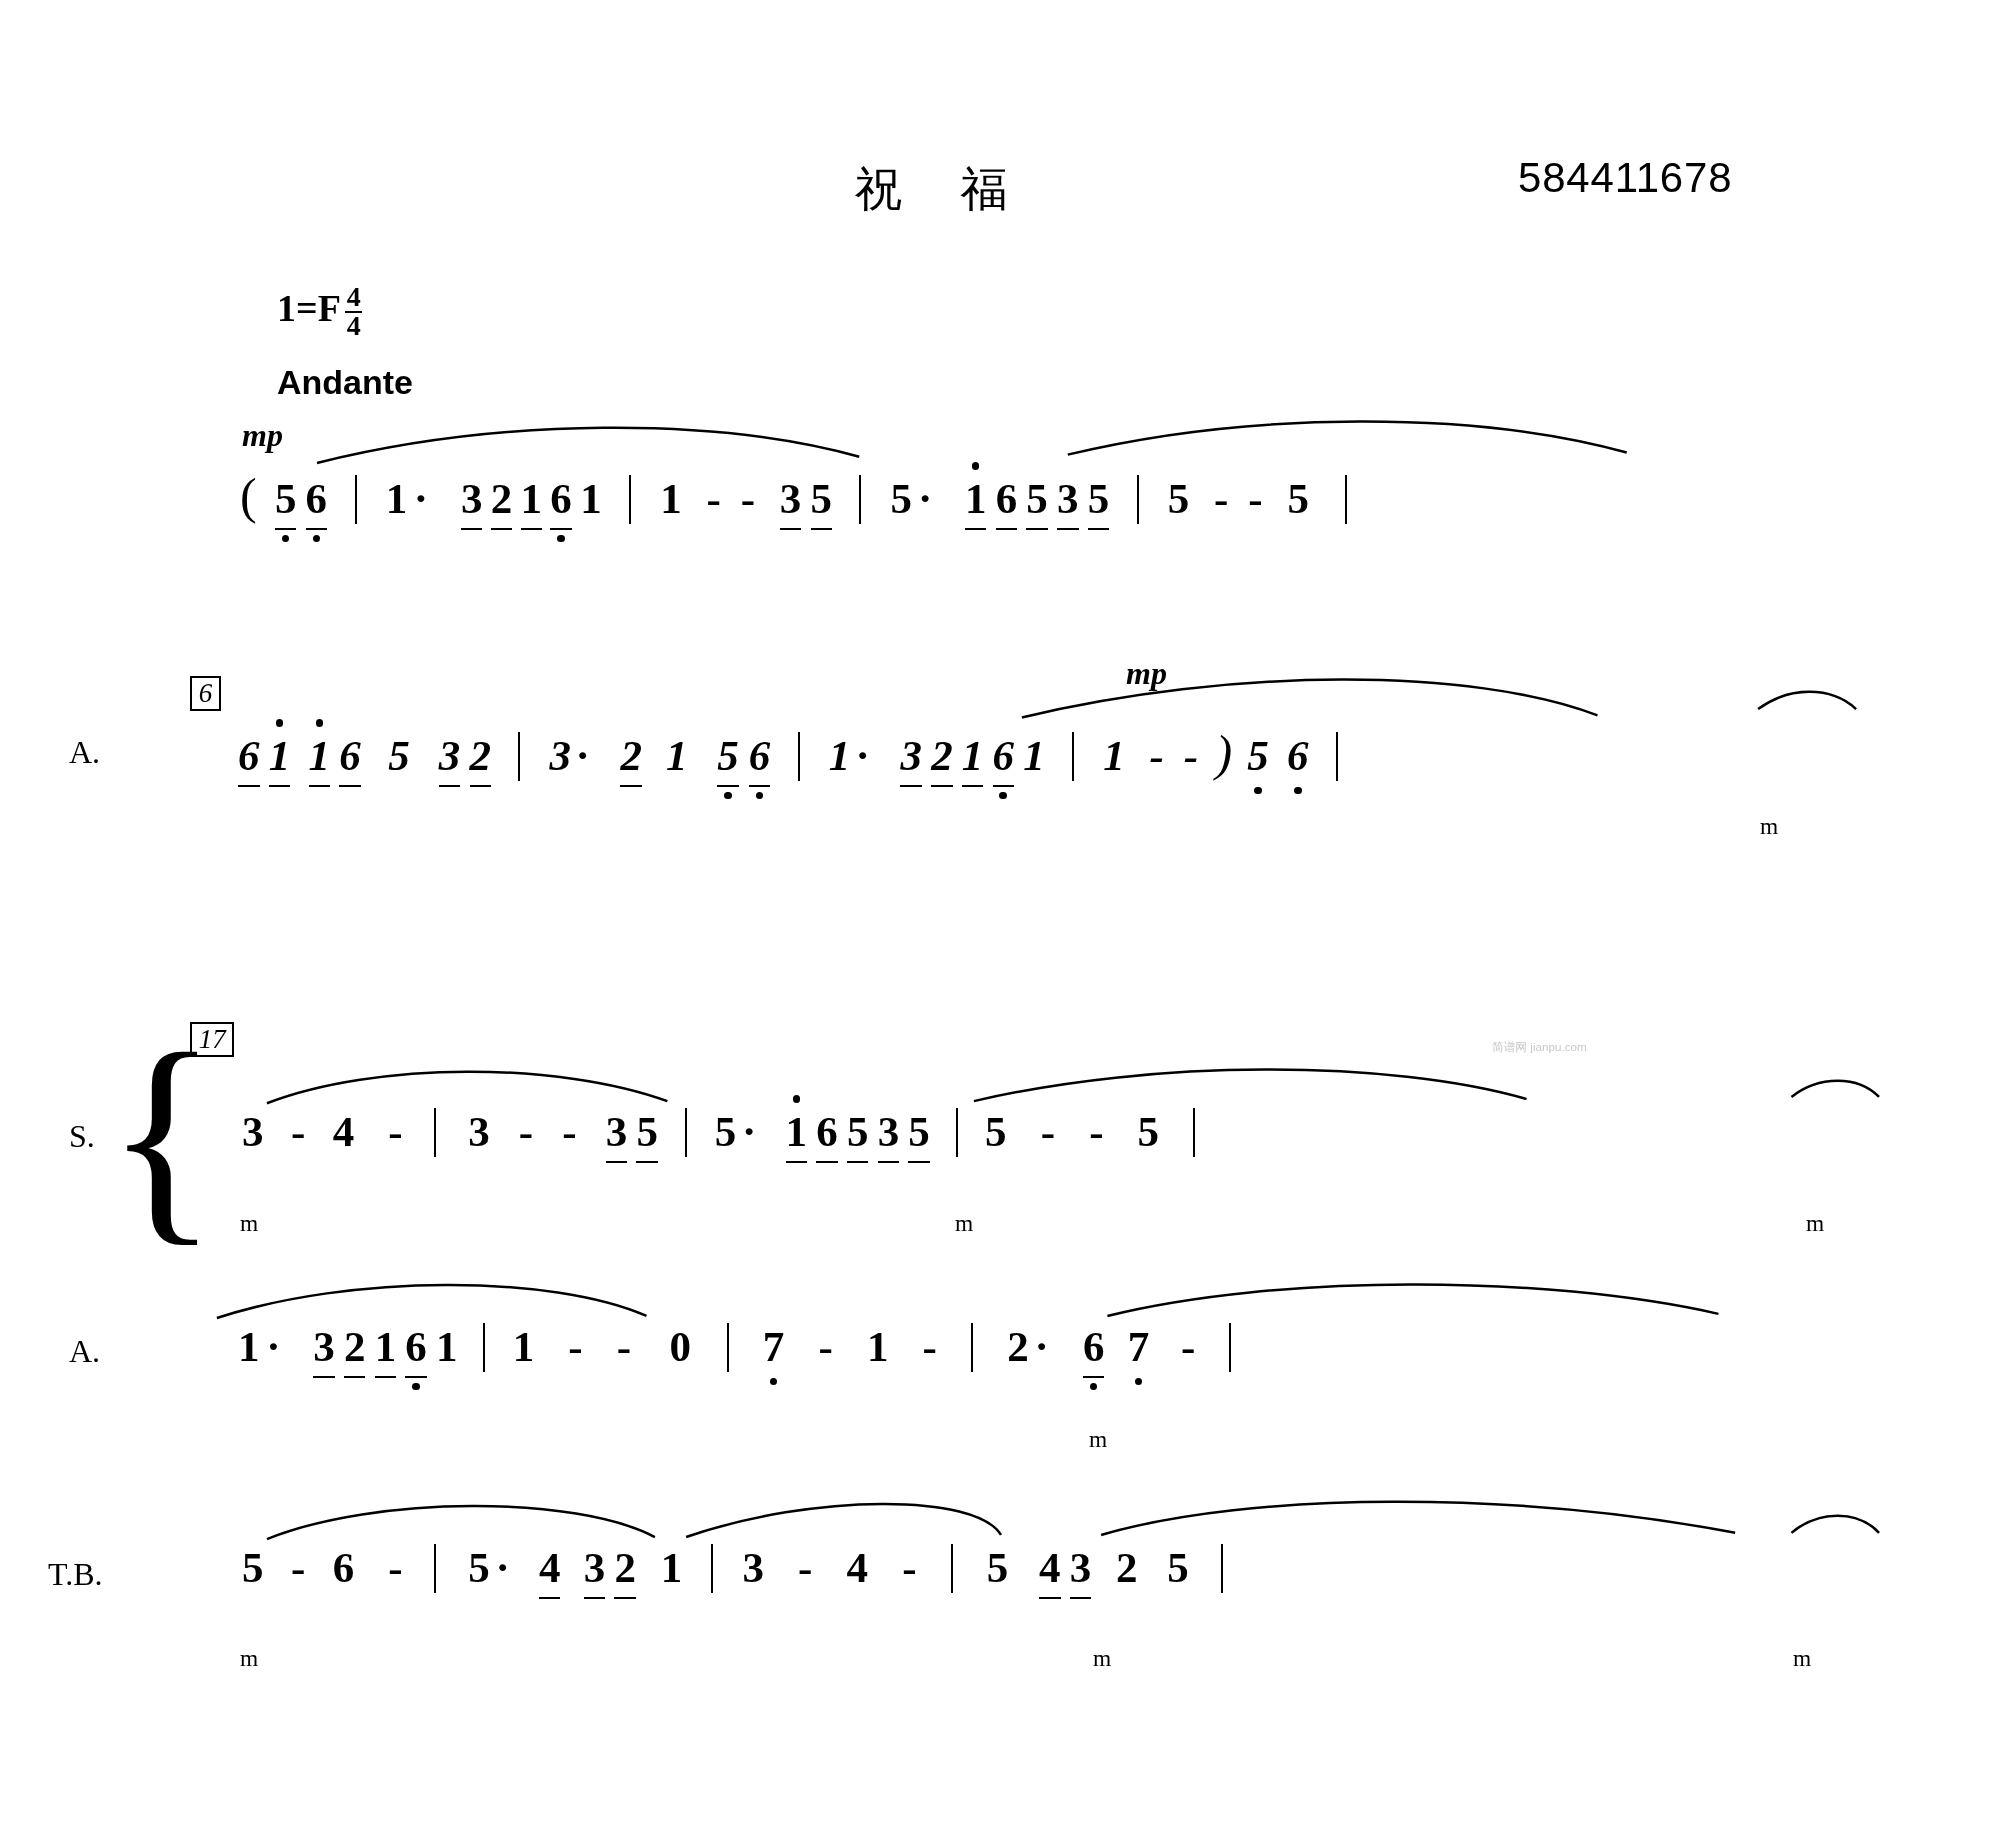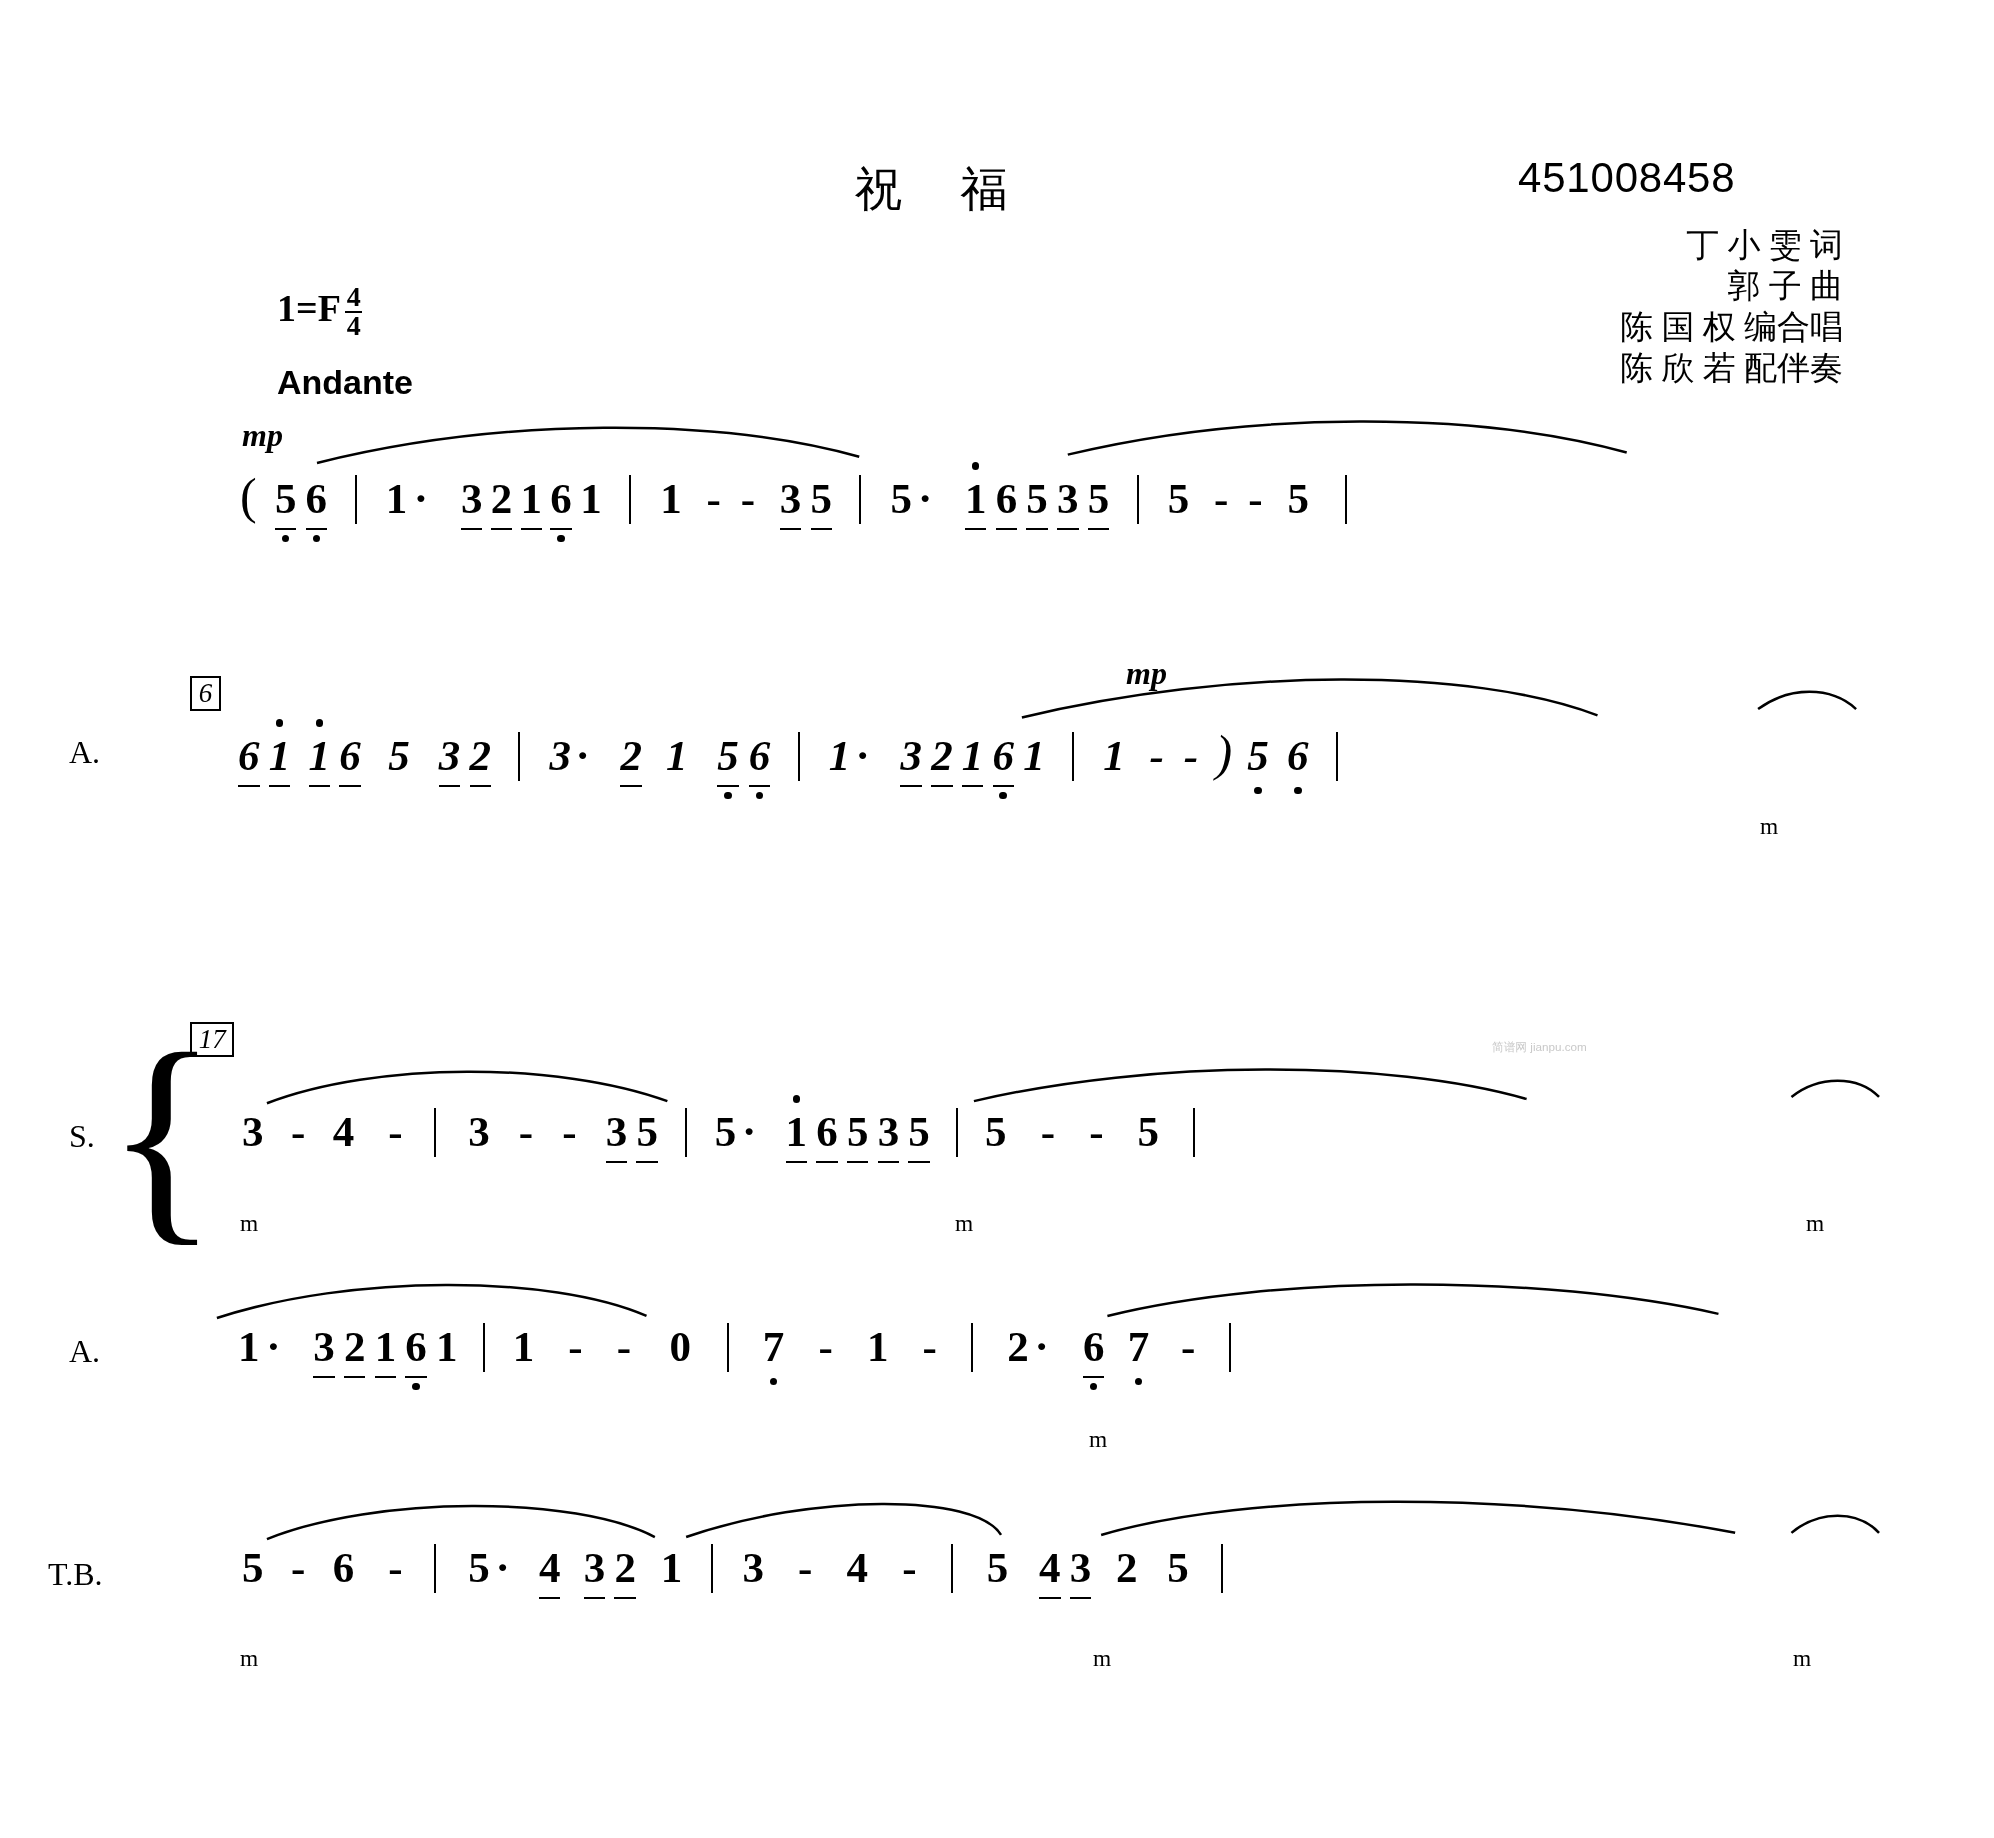--- a/index.html
+++ b/index.html
@@ -176,28 +176,22 @@
     font-family: "Liberation Sans", sans-serif;
   }
 </style>
 </head>
 <body>
 
 <div class="sheet">
 
   <div class="title">祝  福</div>
 
-  <div class="catalog-number">451008458</div>
-
-  <div class="credits">
-    <div>丁  小  雯  词</div>
-    <div>郭    子    曲</div>
-    <div>陈 国 权  编合唱</div>
-    <div>陈 欣 若  配伴奏</div>
-  </div>
+  <div class="catalog-number">584411678</div>
+
 
   <div class="keysig">
     <span>1=F</span><span class="frac"><span class="num">4</span><span class="den">4</span></span>
   </div>
 
   <div class="tempo">Andante</div>
 
   <div class="dyn" style="left:242px; top:417px;">mp</div>
 
   <div class="noterow" style="left:240px; top:467px;">

